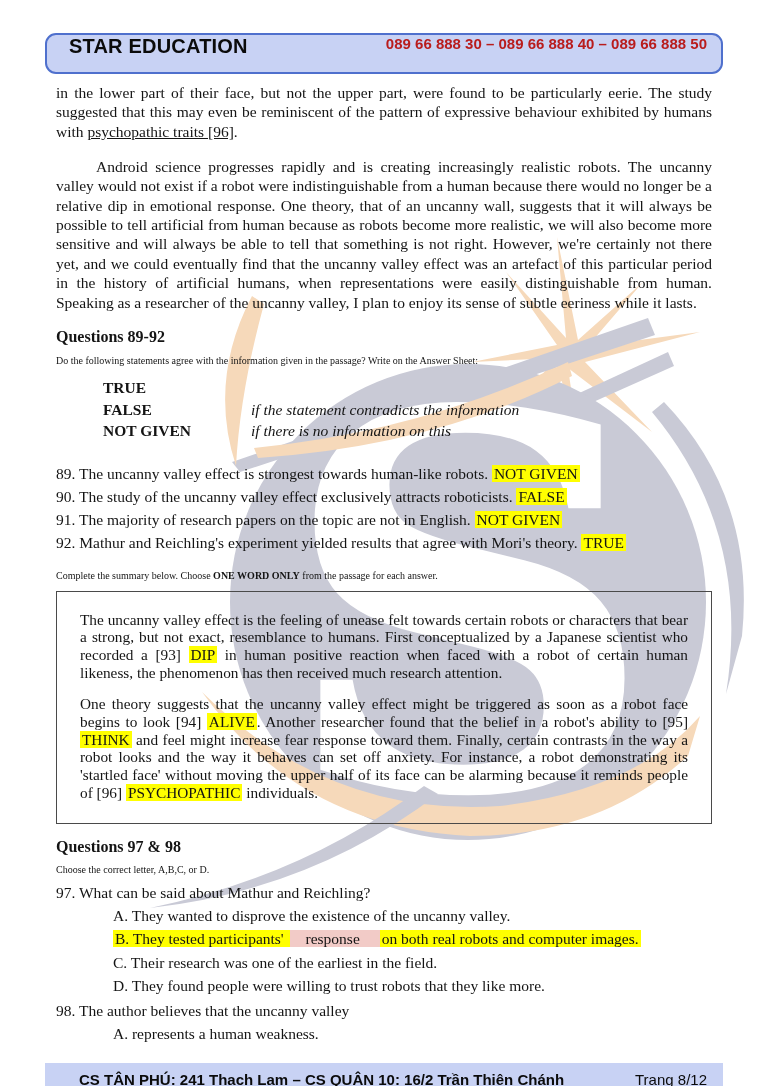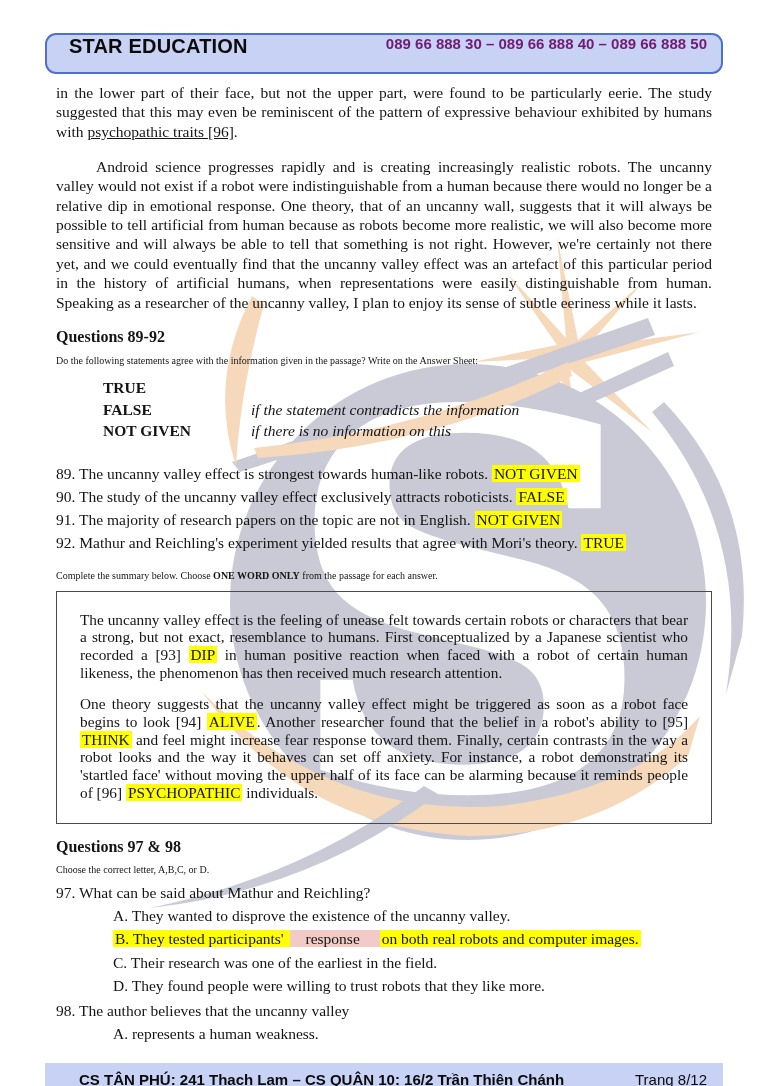--- a/index.html
+++ b/index.html
@@ -10,21 +10,21 @@
   .wm { position:absolute; top:0; left:0; width:768px; height:1086px; z-index:0; }
   .content { position:relative; z-index:1; }
 
   .hdr {
     margin:33px 45px 0 45px; height:37px; background:#c8d2f4;
     border:2px solid #4f70cd; border-radius:11px;
     display:flex; align-items:flex-start; justify-content:space-between;
     padding:0 14px 0 22px; font-family:"Liberation Sans", sans-serif;
   }
   .brand { font-weight:700; font-size:20px; letter-spacing:0.2px; color:#0b0b0b; }
-  .phones { font-weight:700; font-size:15px; color:#701a75; }
+  .phones { font-weight:700; font-size:15px; color:#b91c1c; }
 
   .body-col { margin:0 56px; }
 
   .p1 { margin-top:9px; font-size:15.5px; line-height:19.4px; text-align:justify; }
   .p2 { font-size:15.5px; line-height:19.4px; text-align:justify; text-indent:40px; margin-top:3px; }
   .u  { text-decoration:underline; }
 
   .sec-h { font-weight:700; font-size:16px; line-height:20px; }
   .h89 { margin-top:10px; }
   .instr { font-size:10px; }

